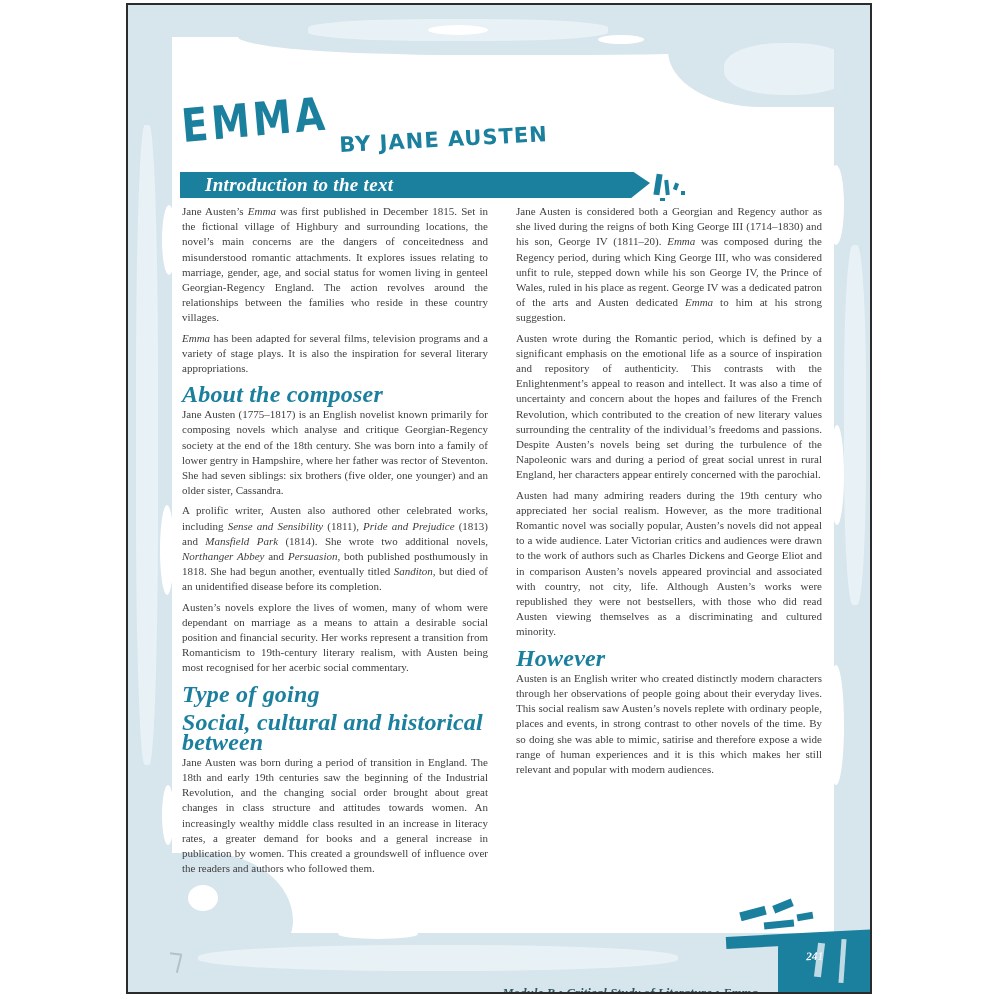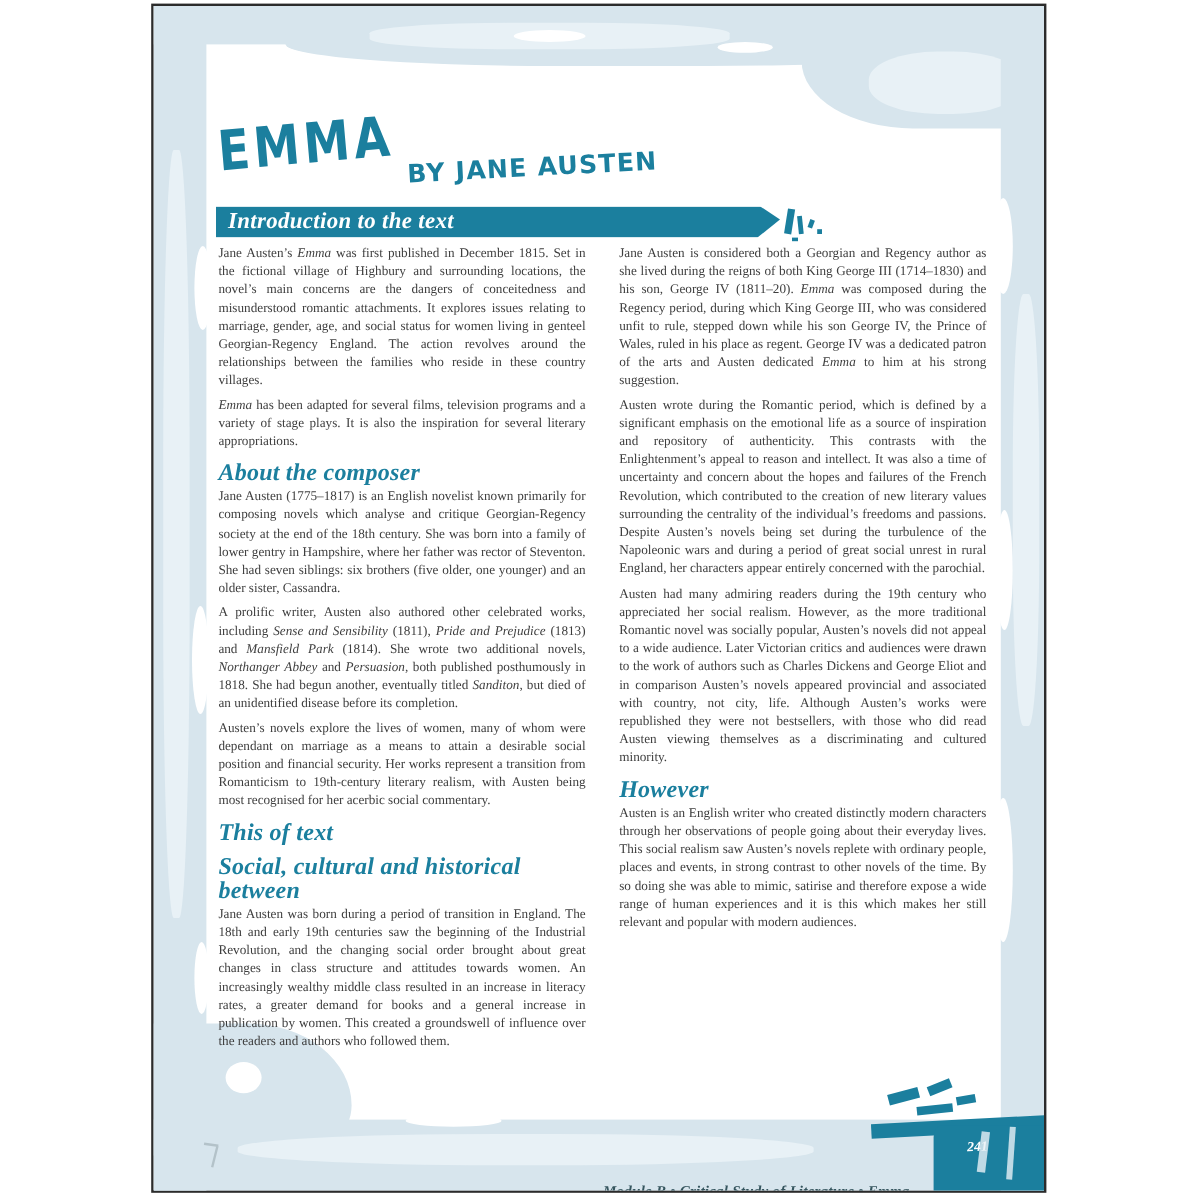--- a/index.html
+++ b/index.html
@@ -21,31 +21,31 @@
   .subtitle { position:absolute; left:212px; top:128px; color:#1b7f9e;
               font-family:"DejaVu Sans", sans-serif; font-weight:bold;
               font-size:21px; letter-spacing:1px;
               transform:rotate(-3deg); transform-origin:left bottom; }
 
   
   .banner { position:absolute; left:52px; top:167px; width:470px; height:26px;
             background:#1b7f9e; color:#ffffff;
             clip-path:polygon(0 0, 96.5% 0, 100% 42%, 96% 100%, 0 100%); }
   .banner span { display:block; font-style:italic; font-weight:bold; font-size:19px;
-                 line-height:26px; padding-left:10px; letter-spacing:0.3px; }
+                 line-height:26px; padding-left:25px; letter-spacing:0.3px; }
   .splat { position:absolute; background:#1b7f9e; }
 
   
   .col { position:absolute; top:199px; width:306px; }
   .col-left  { left:54px; }
   .col-right { left:388px; }
   .col p { margin:0 0 5px; font-size:11px; line-height:15.2px; text-align:justify;
            color:#3e3e3e; }
   .col p em { font-style:italic; }
-  .col h2 { margin:8px 0 3px; font-size:20px; line-height:20px; font-style:italic;
+  .col h2 { margin:8px 0 3px; font-size:24px; line-height:20px; font-style:italic;
             font-weight:bold; color:#1b7f9e; letter-spacing:0.2px; }
 
   
   .footer-text { position:absolute; right:112px; top:945px; font-style:italic; font-weight:bold;
                  font-size:12.5px; color:#35555e; z-index:5; letter-spacing:0.2px;margin-top:36px; }
   .corner-blob { position:absolute; left:650px; top:933px; width:94px; height:56px;
                  background:#1b7f9e; z-index:4;
                  border-radius:6px 2px 0 0 / 10px 4px 0 0; }
   .page-number { position:absolute; left:28px; top:12px; color:#ffffff; font-style:italic;
                  font-weight:bold; font-size:11.5px; transform:rotate(-2deg); }
@@ -97,21 +97,21 @@
     <div class="splat" style="left:553px;top:186px;width:4px;height:4px;"></div>
     <div class="splat" style="left:532px;top:193px;width:5px;height:3px;"></div>
 
     <div class="col col-left">
       <p>Jane Austen’s <em>Emma</em> was first published in December 1815. Set in the fictional village of Highbury and surrounding locations, the novel’s main concerns are the dangers of conceitedness and misunderstood romantic attachments. It explores issues relating to marriage, gender, age, and social status for women living in genteel Georgian-Regency England. The action revolves around the relationships between the families who reside in these country villages.</p>
       <p><em>Emma</em> has been adapted for several films, television programs and a variety of stage plays. It is also the inspiration for several literary appropriations.</p>
       <h2>About the composer</h2>
       <p>Jane Austen (1775–1817) is an English novelist known primarily for composing novels which analyse and critique Georgian-Regency society at the end of the 18th century. She was born into a family of lower gentry in Hampshire, where her father was rector of Steventon. She had seven siblings: six brothers (five older, one younger) and an older sister, Cassandra.</p>
       <p>A prolific writer, Austen also authored other celebrated works, including <em>Sense and Sensibility</em> (1811), <em>Pride and Prejudice</em> (1813) and <em>Mansfield Park</em> (1814). She wrote two additional novels, <em>Northanger Abbey</em> and <em>Persuasion</em>, both published posthumously in 1818. She had begun another, eventually titled <em>Sanditon</em>, but died of an unidentified disease before its completion.</p>
       <p>Austen’s novels explore the lives of women, many of whom were dependant on marriage as a means to attain a desirable social position and financial security. Her works represent a transition from Romanticism to 19th-century literary realism, with Austen being most recognised for her acerbic social commentary.</p>
-      <h2>This of text</h2>
+      <h2>Type of going</h2>
       <h2>Social, cultural and historical between</h2>
       <p>Jane Austen was born during a period of transition in England. The 18th and early 19th centuries saw the beginning of the Industrial Revolution, and the changing social order brought about great changes in class structure and attitudes towards women. An increasingly wealthy middle class resulted in an increase in literacy rates, a greater demand for books and a general increase in publication by women. This created a groundswell of influence over the readers and authors who followed them.</p>
     </div>
 
     <div class="col col-right">
       <p>Jane Austen is considered both a Georgian and Regency author as she lived during the reigns of both King George III (1714–1830) and his son, George IV (1811–20). <em>Emma</em> was composed during the Regency period, during which King George III, who was considered unfit to rule, stepped down while his son George IV, the Prince of Wales, ruled in his place as regent. George IV was a dedicated patron of the arts and Austen dedicated <em>Emma</em> to him at his strong suggestion.</p>
       <p>Austen wrote during the Romantic period, which is defined by a significant emphasis on the emotional life as a source of inspiration and repository of authenticity. This contrasts with the Enlightenment’s appeal to reason and intellect. It was also a time of uncertainty and concern about the hopes and failures of the French Revolution, which contributed to the creation of new literary values surrounding the centrality of the individual’s freedoms and passions. Despite Austen’s novels being set during the turbulence of the Napoleonic wars and during a period of great social unrest in rural England, her characters appear entirely concerned with the parochial.</p>
       <p>Austen had many admiring readers during the 19th century who appreciated her social realism. However, as the more traditional Romantic novel was socially popular, Austen’s novels did not appeal to a wide audience. Later Victorian critics and audiences were drawn to the work of authors such as Charles Dickens and George Eliot and in comparison Austen’s novels appeared provincial and associated with country, not city, life. Although Austen’s works were republished they were not bestsellers, with those who did read Austen viewing themselves as a discriminating and cultured minority.</p>
       <h2>However</h2>
       <p>Austen is an English writer who created distinctly modern characters through her observations of people going about their everyday lives. This social realism saw Austen’s novels replete with ordinary people, places and events, in strong contrast to other novels of the time. By so doing she was able to mimic, satirise and therefore expose a wide range of human experiences and it is this which makes her still relevant and popular with modern audiences.</p>

